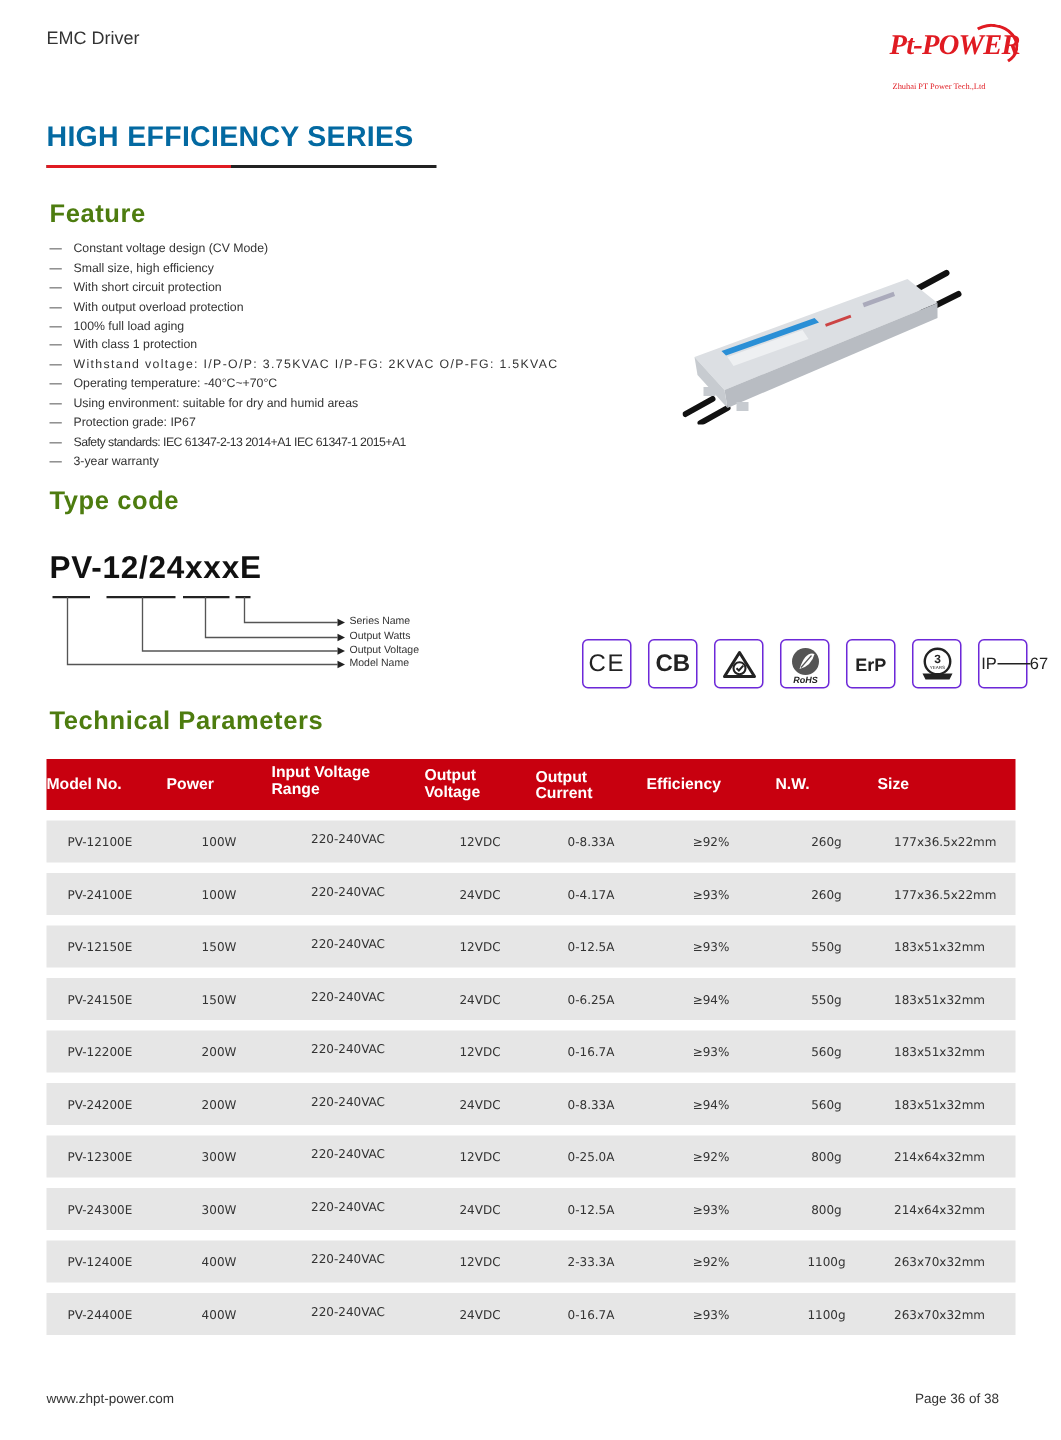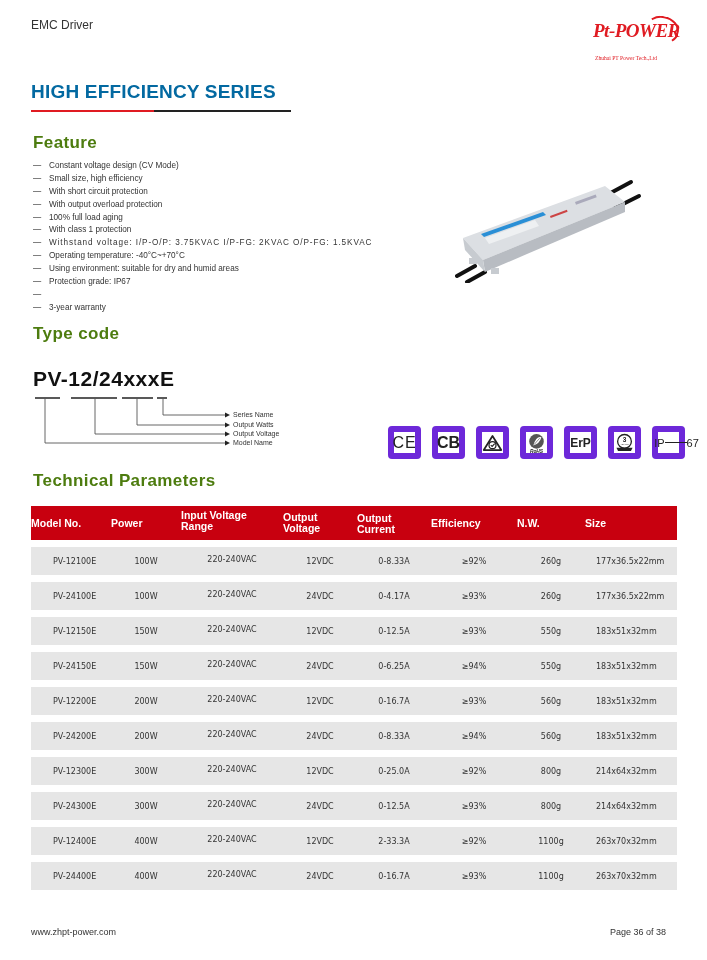--- a/index.html
+++ b/index.html
@@ -29,33 +29,33 @@
   .feature-list li.narrow { letter-spacing: -0.35px; }
 
   .product { left: 455px; top: 168px; width: 190px; height: 115px; }
 
   .typecode-title { left: 33px; top: 324px; }
   .typecode-model { left: 33px; top: 367px; font-size: 21px; font-weight: bold; color: #111; letter-spacing: 0.5px; }
   .diagram { left: 30px; top: 393px; width: 290px; height: 60px; }
   .diag-label { position: absolute; font-size: 7px; color: #333; white-space: nowrap; }
 
   .cert-row { left: 388px; top: 426px; display: flex; gap: 11px; }
-  .cert { width: 33px; height: 33px; border: 6px solid #6d28d9; border-radius: 4px; display: flex; align-items: center; justify-content: center; background: #fff; box-shadow: 0 0 1px rgba(0,0,0,0.05); }
+  .cert { width: 33px; height: 33px; border: 1px solid #6d28d9; border-radius: 4px; display: flex; align-items: center; justify-content: center; background: #fff; box-shadow: 0 0 1px rgba(0,0,0,0.05); }
   .cert-text { font-weight: bold; color: #222; }
   .cert-ip { display: flex; flex-direction: row; align-items: center; font-size: 11px; font-weight: normal; line-height: 12px; color: #222; margin-left: 16px; }
   .cert-ip .bar { width: 22px; height: 1.5px; background: #222; margin: 1px 0; }
 
   .tech-title { left: 33px; top: 471px; }
 
   .table { left: 31px; top: 506px; width: 646px; }
   .thead { height: 34px; background: #c8000f; display: grid; align-items: center; color: #fff; font-weight: bold; font-size: 10.5px; line-height: 11px; }
   .grid { grid-template-columns: 80px 70px 102px 74px 74px 86px 68px 92px; }
   .trow { height: 28px; background: #e6e6e6; margin-top: 7px; display: grid; align-items: center; font-size: 8.6px; color: #333; text-align: center; font-family: "DejaVu Sans", sans-serif; font-size: 8px; }
   .trow span { display: block; }
-  .trow .c0 { text-align: left; padding-left: 22px; }
+  .trow .c0 { text-align: left; padding-left: 14px; }
   .trow .c2 { position: relative; top: -2px; }
   .trow .c7 { text-align: left; padding-left: 11px; }
 
   .footer-url { left: 31px; top: 927px; font-size: 9px; color: #333; }
   .footer-page { left: 610px; top: 927px; font-size: 9px; color: #333; }
 </style>
 </head>
 <body>
 
 <div class="abs doc-header">EMC Driver</div>
@@ -107,20 +107,21 @@
   <li>
       <span class="dash">—</span>
       <span>Using environment: suitable for dry and humid areas</span>
     </li>
   <li>
       <span class="dash">—</span>
       <span>Protection grade: IP67</span>
     </li>
   <li class="narrow">
       <span class="dash">—</span>
+      <span>Safety standards: IEC 61347-2-13 2014+A1 IEC 61347-1 2015+A1</span>
     </li>
   <li>
       <span class="dash">—</span>
       <span>3-year warranty</span>
     </li>
 </ul>
 
 <div class="abs product">
   <svg width="190" height="115" viewBox="0 0 190 115">
 

